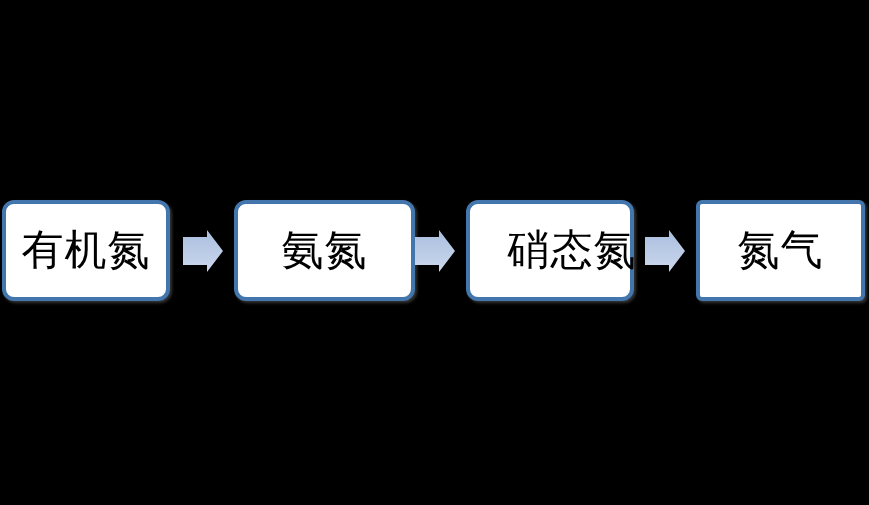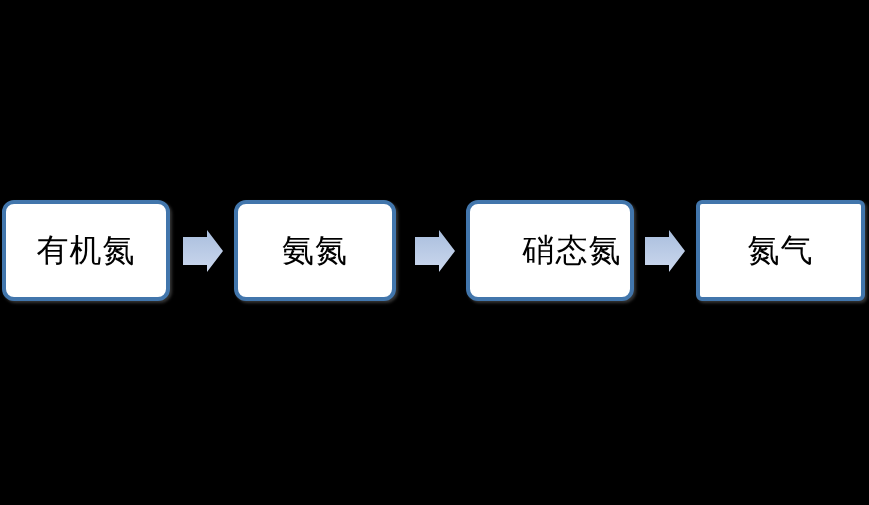--- a/index.html
+++ b/index.html
@@ -24,29 +24,29 @@
     background: #ffffff;
     border: 4px solid #4276ac;
     border-radius: 12px;
     box-shadow: 2px 2px 3px rgba(115, 115, 115, 0.45),
                 inset 0 0 0 1px rgba(255, 255, 255, 0.6);
     display: flex;
     align-items: center;
     justify-content: center;
   }
   .flow-node .node-label {
-    font-size: 32px;
+    font-size: 42px;
     line-height: 1;
     color: #000000;
     letter-spacing: 1px;
     white-space: nowrap;
     transform: translateY(-1px);
   }
   .node-1 { left: 2px; }
-  .node-2 { left: 234px; width: 162px; }
+  .node-2 { left: 234px; width: 181px; }
   .node-3 { left: 466px; padding-left: 44px; }
   .node-4 { left: 696px; width: 169px; border-radius: 6px; }
   .flow-arrow {
     position: absolute;
     top: 229px;
     width: 40px;
     height: 44px;
   }
   .arrow-1 { left: 183px; }
   .arrow-2 { left: 415px; }

